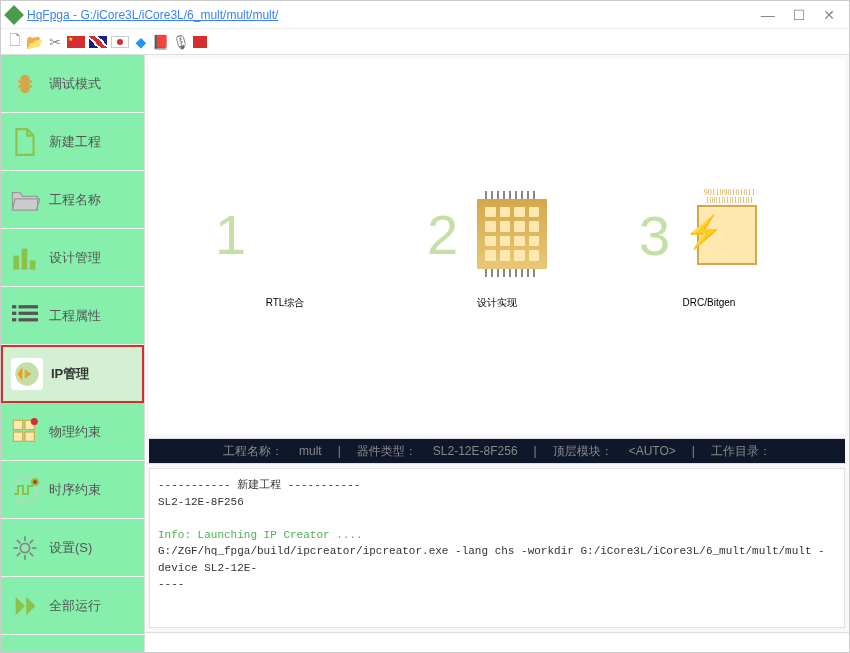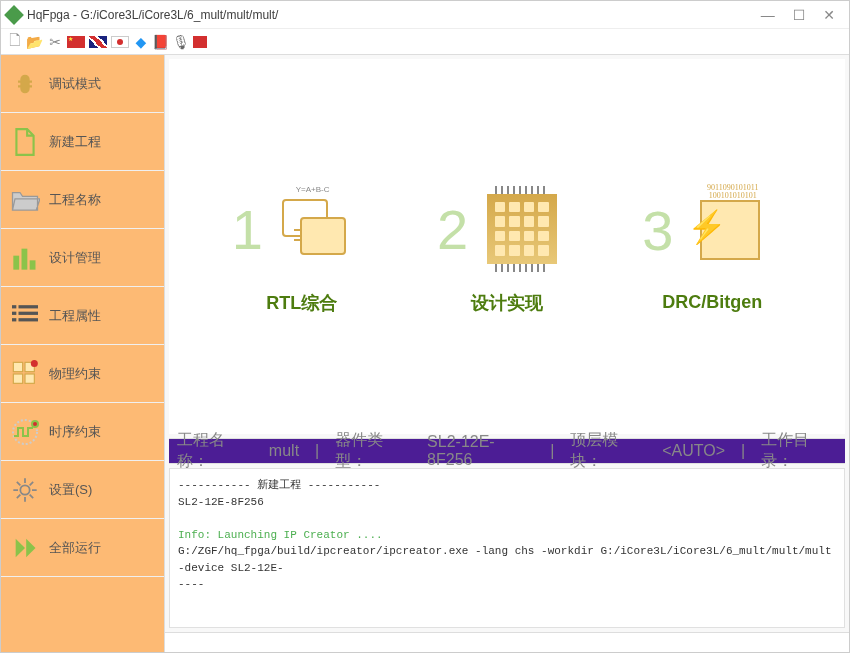--- a/index.html
+++ b/index.html
@@ -1,41 +1,41 @@
 <!DOCTYPE html>
 <html><head>
   <meta charset="utf-8">
   <style>
     * { margin: 0; padding: 0; box-sizing: border-box; }
     body { font-family: "Microsoft YaHei", Arial, sans-serif; font-size: 12px; background: #fff; width: 850px; height: 653px; overflow: hidden; border: 1px solid #ccc; }
     
     .title-bar { height: 28px; background: #fff; display: flex; align-items: center; padding: 0 6px; border-bottom: 1px solid #eee; }
     .title-bar-icon { width: 14px; height: 14px; background: #4a9b4a; transform: rotate(45deg); margin-right: 6px; }
-    .title-text { color: #404040; font-size: 12px; flex: 1; }
+    .title-text { color: #3b82f6; font-size: 12px; flex: 1; text-decoration: underline; }
     .window-controls { display: flex; gap: 18px; padding-right: 8px; }
     .window-btn { color: #888; cursor: pointer; font-size: 14px; }
     
     .toolbar { height: 26px; background: #fff; border-bottom: 1px solid #ddd; display: flex; align-items: center; padding: 0 6px; gap: 4px; }
     .toolbar-icon { width: 16px; height: 16px; display: inline-flex; align-items: center; justify-content: center; cursor: pointer; }
     .tb-new { color: #888; font-size: 14px; }
     .tb-open { color: #d4a84a; font-size: 14px; }
     .tb-close { color: #888; font-size: 14px; }
     .tb-flag-cn { background: #d32f2f; width: 18px; height: 12px; position: relative; }
     .tb-flag-cn::after { content: "★"; color: #ffeb3b; font-size: 6px; position: absolute; left: 1px; top: -1px; }
     .tb-flag-uk { background: linear-gradient(45deg, #1a237e 30%, #fff 30%, #fff 40%, #d32f2f 40%, #d32f2f 60%, #fff 60%, #fff 70%, #1a237e 70%); width: 18px; height: 12px; }
     .tb-flag-jp { background: #fff; border: 1px solid #ccc; width: 18px; height: 12px; position: relative; }
     .tb-flag-jp::after { content: ""; width: 6px; height: 6px; background: #d32f2f; border-radius: 50%; position: absolute; left: 5px; top: 2px; }
     .tb-diamond { color: #2196f3; font-size: 14px; }
     .tb-book { color: #ff9800; font-size: 14px; }
     .tb-mic { color: #666; font-size: 14px; }
     .tb-misc { background: #d32f2f; width: 14px; height: 12px; }
     
     .main-container { display: flex; height: calc(100% - 54px); }
     
-    .sidebar { width: 164px; background: #fdba74; border-right: 1px solid #ddd; overflow-y: auto; }
+    .sidebar { width: 144px; background: #86efac; border-right: 1px solid #ddd; overflow-y: auto; }
     .sidebar-item { height: 58px; display: flex; align-items: center; padding: 0 8px; cursor: pointer; border-bottom: 1px solid #f0f0f0; }
     .sidebar-item.active { background: #d4f0d4; border: 2px solid #d32f2f; }
     .sidebar-icon { width: 32px; height: 32px; margin-right: 8px; display: flex; align-items: center; justify-content: center; }
     .sidebar-label { color: #555; font-size: 13px; }
     .sidebar-item.active .sidebar-label { font-weight: bold; color: #333; }
     
     .si-bug svg { fill: #d4a84a; }
     .si-doc svg { fill: none; stroke: #8bc34a; stroke-width: 2; }
     .si-folder svg { fill: #9e9e9e; }
     .si-chart svg { fill: #8bc34a; }
@@ -45,40 +45,40 @@
     .si-wave svg { fill: none; stroke: #8bc34a; stroke-width: 2; }
     .si-gear svg { fill: none; stroke: #888; stroke-width: 1.5; }
     .si-play svg { fill: #8bc34a; }
     
     .content-area { flex: 1; display: flex; flex-direction: column; background: #f8f8f8; }
     
     .flow-area { flex: 1; display: flex; align-items: center; justify-content: space-around; padding: 40px 30px; background: #fff; margin: 4px; }
     .flow-step { text-align: center; }
     .flow-icon-wrap { position: relative; width: 160px; height: 100px; display: flex; align-items: center; justify-content: center; margin-bottom: 12px; }
     .flow-num { position: absolute; left: 10px; top: 18px; font-size: 56px; color: #c4e0a8; font-weight: 300; }
-    .flow-label { color: #4d7c0f; font-size: 18px; font-weight: bold; }
+    .flow-label { color: #000000; font-size: 10px; }
     
     .step1-icon { width: 70px; height: 60px; position: relative; margin-left: 30px; }
     .step1-box { position: absolute; width: 46px; height: 38px; background: #fff; border: 2px solid #d4a84a; border-radius: 4px; }
     .step1-box.back { left: 0; top: 0; z-index: 1; }
     .step1-box.front { left: 18px; top: 18px; background: #ffe8b0; z-index: 2; display: flex; align-items: center; }
     .step1-text { position: absolute; top: -14px; left: 14px; font-size: 8px; color: #888; }
     .step1-pin { position: absolute; width: 8px; height: 2px; background: #d4a84a; left: -8px; }
     
     .step2-icon { width: 70px; height: 70px; background: linear-gradient(#d4a84a, #e8c878); margin-left: 30px; position: relative; display: grid; grid-template-columns: repeat(4,1fr); grid-template-rows: repeat(4,1fr); gap: 4px; padding: 8px; }
     .step2-icon::before, .step2-icon::after { content: ""; position: absolute; background: repeating-linear-gradient(90deg, #888 0 2px, transparent 2px 6px); }
     .step2-icon::before { left: 8px; right: 8px; height: 8px; top: -8px; }
     .step2-icon::after { left: 8px; right: 8px; height: 8px; bottom: -8px; }
     .step2-dot { background: #ffe8b0; border-radius: 1px; }
     
     .step3-icon { width: 60px; height: 60px; background: #ffe8b0; border: 2px solid #d4a84a; margin-left: 35px; position: relative; }
     .step3-bolt { position: absolute; left: -14px; top: 6px; color: #ff9800; font-size: 32px; }
     .step3-bits { position: absolute; top: -18px; right: -6px; font-size: 8px; color: #d4a84a; font-family: Liberation Serif, serif; line-height: 1; }
     
-    .status-bar { height: 26px; background: #4c1d95; border-top: 1px solid #e0e0e0; border-bottom: 1px solid #e0e0e0; display: flex; align-items: center; justify-content: center; color: #888; font-size: 16px; margin: 0 4px; }
+    .status-bar { height: 26px; background: #0f172a; border-top: 1px solid #e0e0e0; border-bottom: 1px solid #e0e0e0; display: flex; align-items: center; justify-content: center; color: #888; font-size: 12px; margin: 0 4px; }
     .status-bar span { margin: 0 8px; }
     
     .console { height: 160px; background: #fff; margin: 4px; padding: 8px; overflow: auto; font-family: "Courier New", monospace; font-size: 11px; line-height: 1.5; color: #333; border: 1px solid #e0e0e0; }
     .console-green { color: #4caf50; }
     
     .bottom-strip { height: 20px; background: #fff; border-top: 1px solid #ddd; }
   </style>
 </head>
 <body>
 
@@ -150,20 +150,30 @@
             <rect x="0" y="0" width="4" height="3"></rect>
             <rect x="6" y="0" width="18" height="3"></rect>
             <rect x="0" y="6" width="4" height="3"></rect>
             <rect x="6" y="6" width="18" height="3"></rect>
             <rect x="0" y="12" width="4" height="3"></rect>
             <rect x="6" y="12" width="18" height="3"></rect>
           </svg>
       </div>
       <span class="sidebar-label">工程属性</span>
     </div>
+    <div class="sidebar-item active">
+      <div class="sidebar-icon si-ip">
+        <svg width="28" height="28" viewBox="0 0 24 24">
+            <circle cx="12" cy="12" r="10" fill="#c4e0a8"></circle>
+            <path d="M8 6 L4 12 L8 18" fill="#ff9800"></path>
+            <path d="M10 8 L16 12 L10 16" fill="#d4a84a"></path>
+          </svg>
+      </div>
+      <span class="sidebar-label">IP管理</span>
+    </div>
     <div class="sidebar-item">
       <div class="sidebar-icon si-grid">
         <svg width="28" height="28" viewBox="0 0 24 24">
             <rect x="2" y="2" width="8" height="8" fill="#ffe8b0" stroke="#d4a84a"></rect>
             <rect x="12" y="2" width="8" height="8" fill="#ffe8b0" stroke="#d4a84a"></rect>
             <rect x="2" y="12" width="8" height="8" fill="#ffe8b0" stroke="#d4a84a"></rect>
             <rect x="12" y="12" width="8" height="8" fill="#ffe8b0" stroke="#d4a84a"></rect>
             <circle cx="20" cy="3" r="3" fill="#d32f2f"></circle>
           </svg>
       </div>
@@ -197,28 +207,20 @@
       </div>
       <span class="sidebar-label">全部运行</span>
     </div>
   </div>
 
   <div class="content-area">
     <div class="flow-area">
       <div class="flow-step">
         <div class="flow-icon-wrap">
           <span class="flow-num">1</span>
-          <div class="step1-icon">
-            <span class="step1-text">Y=A+B-C</span>
-            <div class="step1-box back"></div>
-            <div class="step1-box front">
-              <span class="step1-pin" style="top:10px"></span>
-              <span class="step1-pin" style="top:20px"></span>
-            </div>
-          </div>
         </div>
         <div class="flow-label">RTL综合</div>
       </div>
       <div class="flow-step">
         <div class="flow-icon-wrap">
           <span class="flow-num">2</span>
           <div class="step2-icon">
             <div class="step2-dot"></div>
               <div class="step2-dot"></div>
               <div class="step2-dot"></div>

